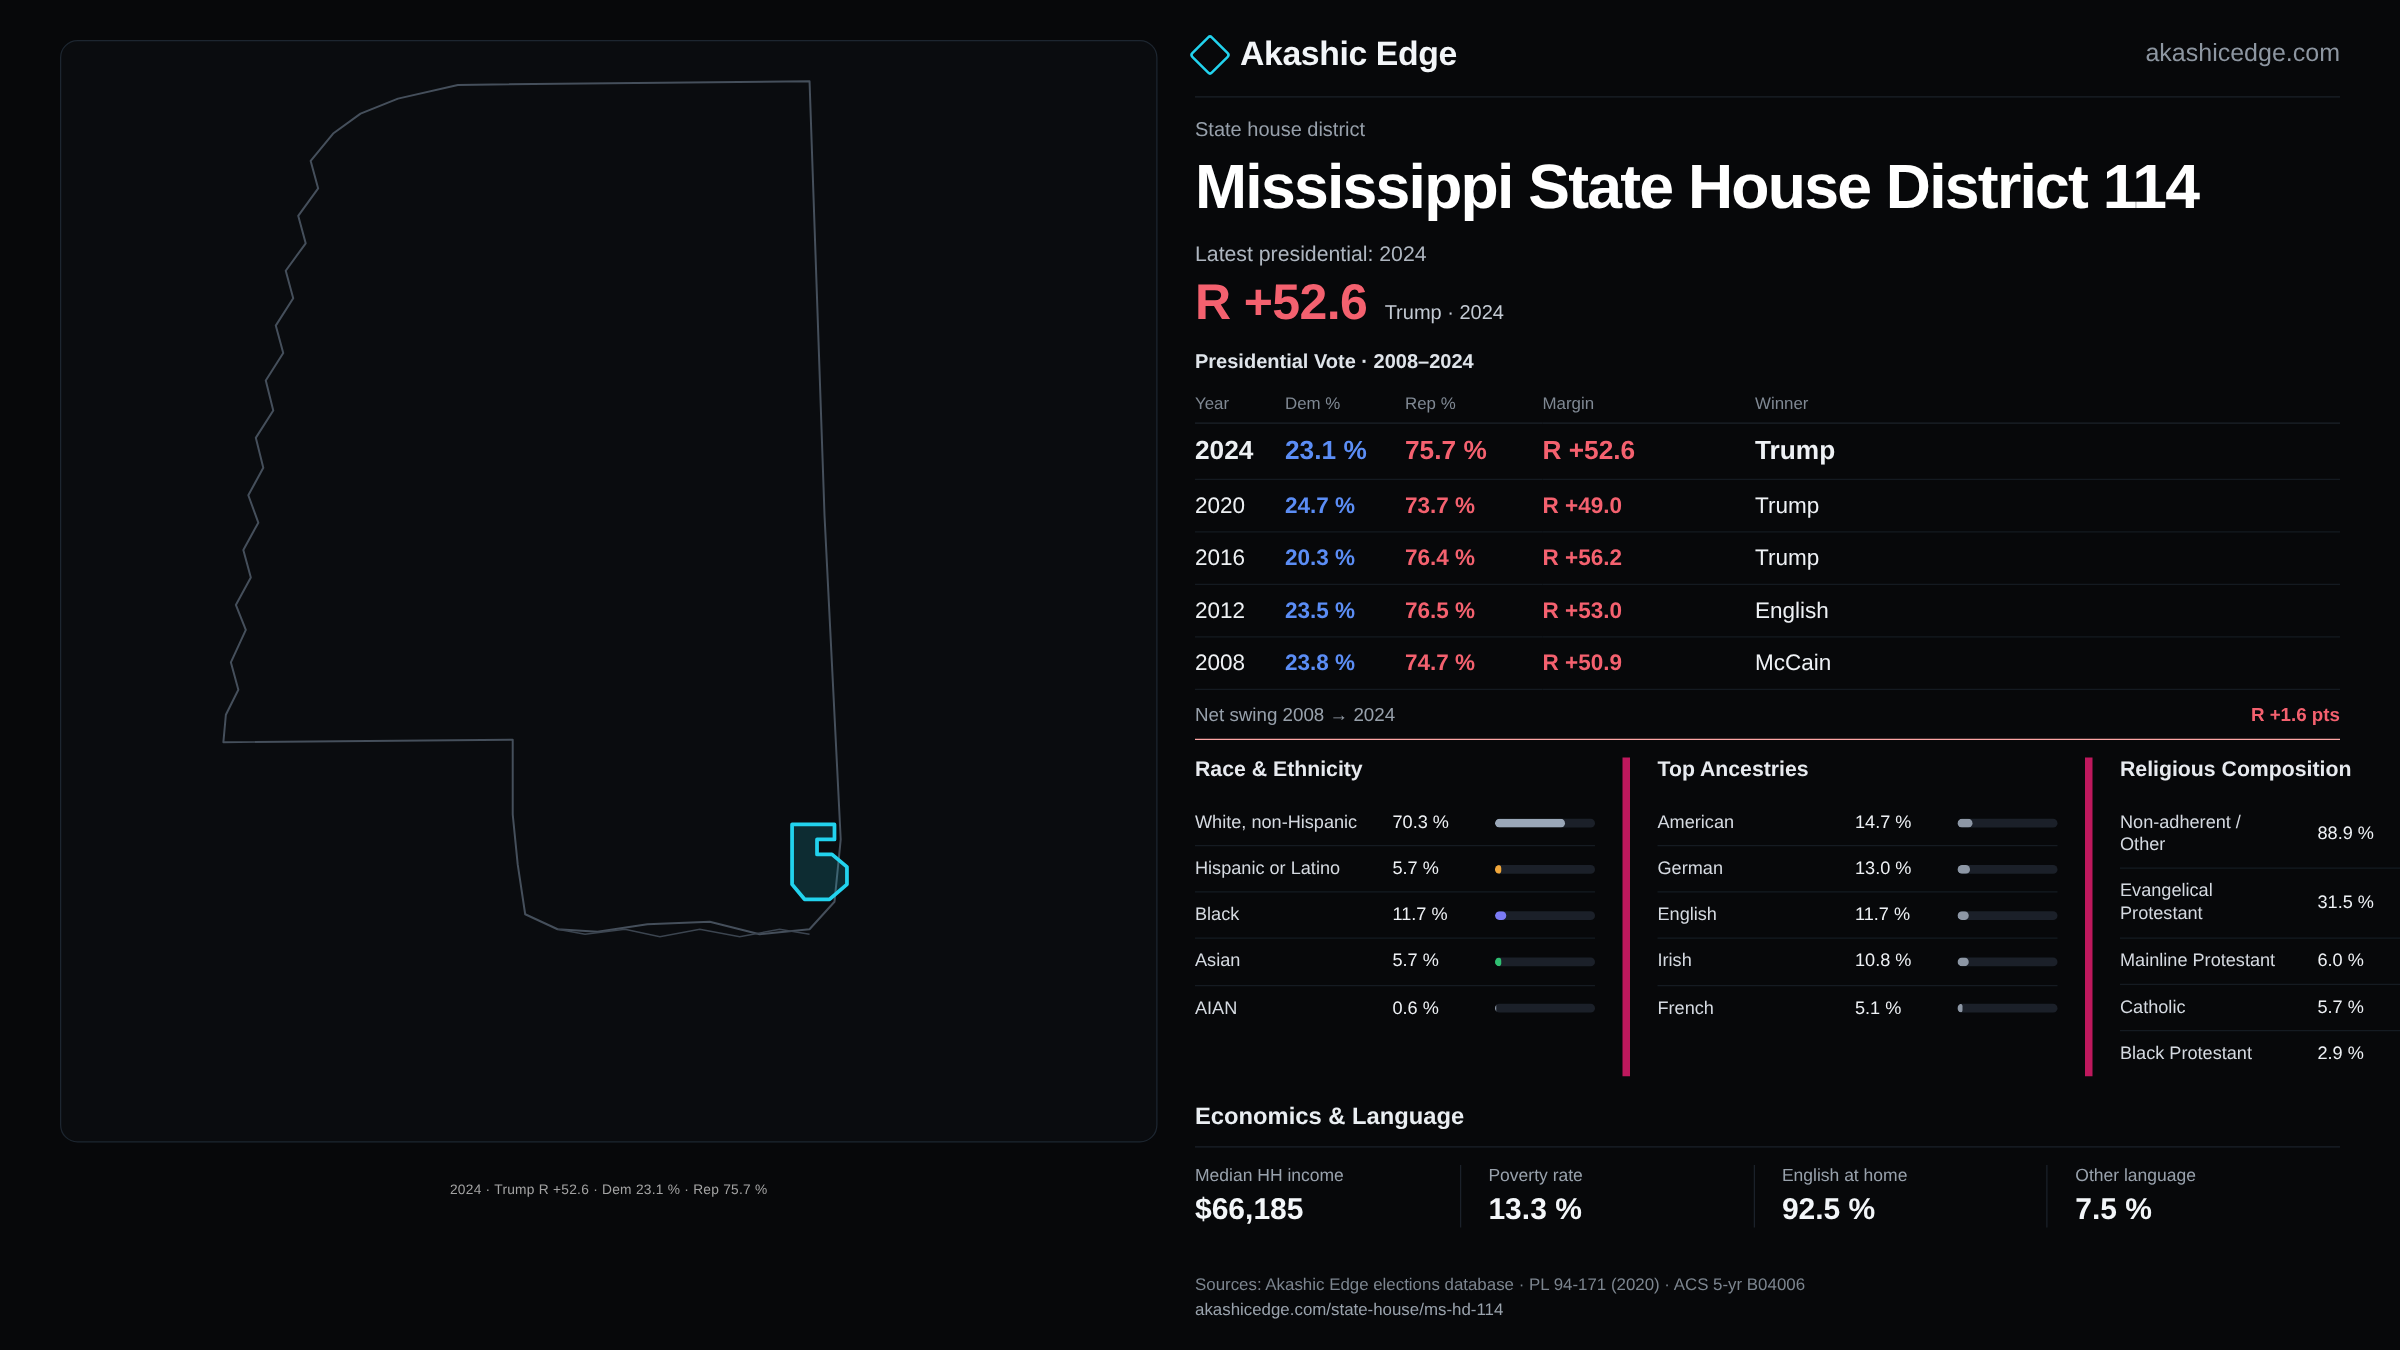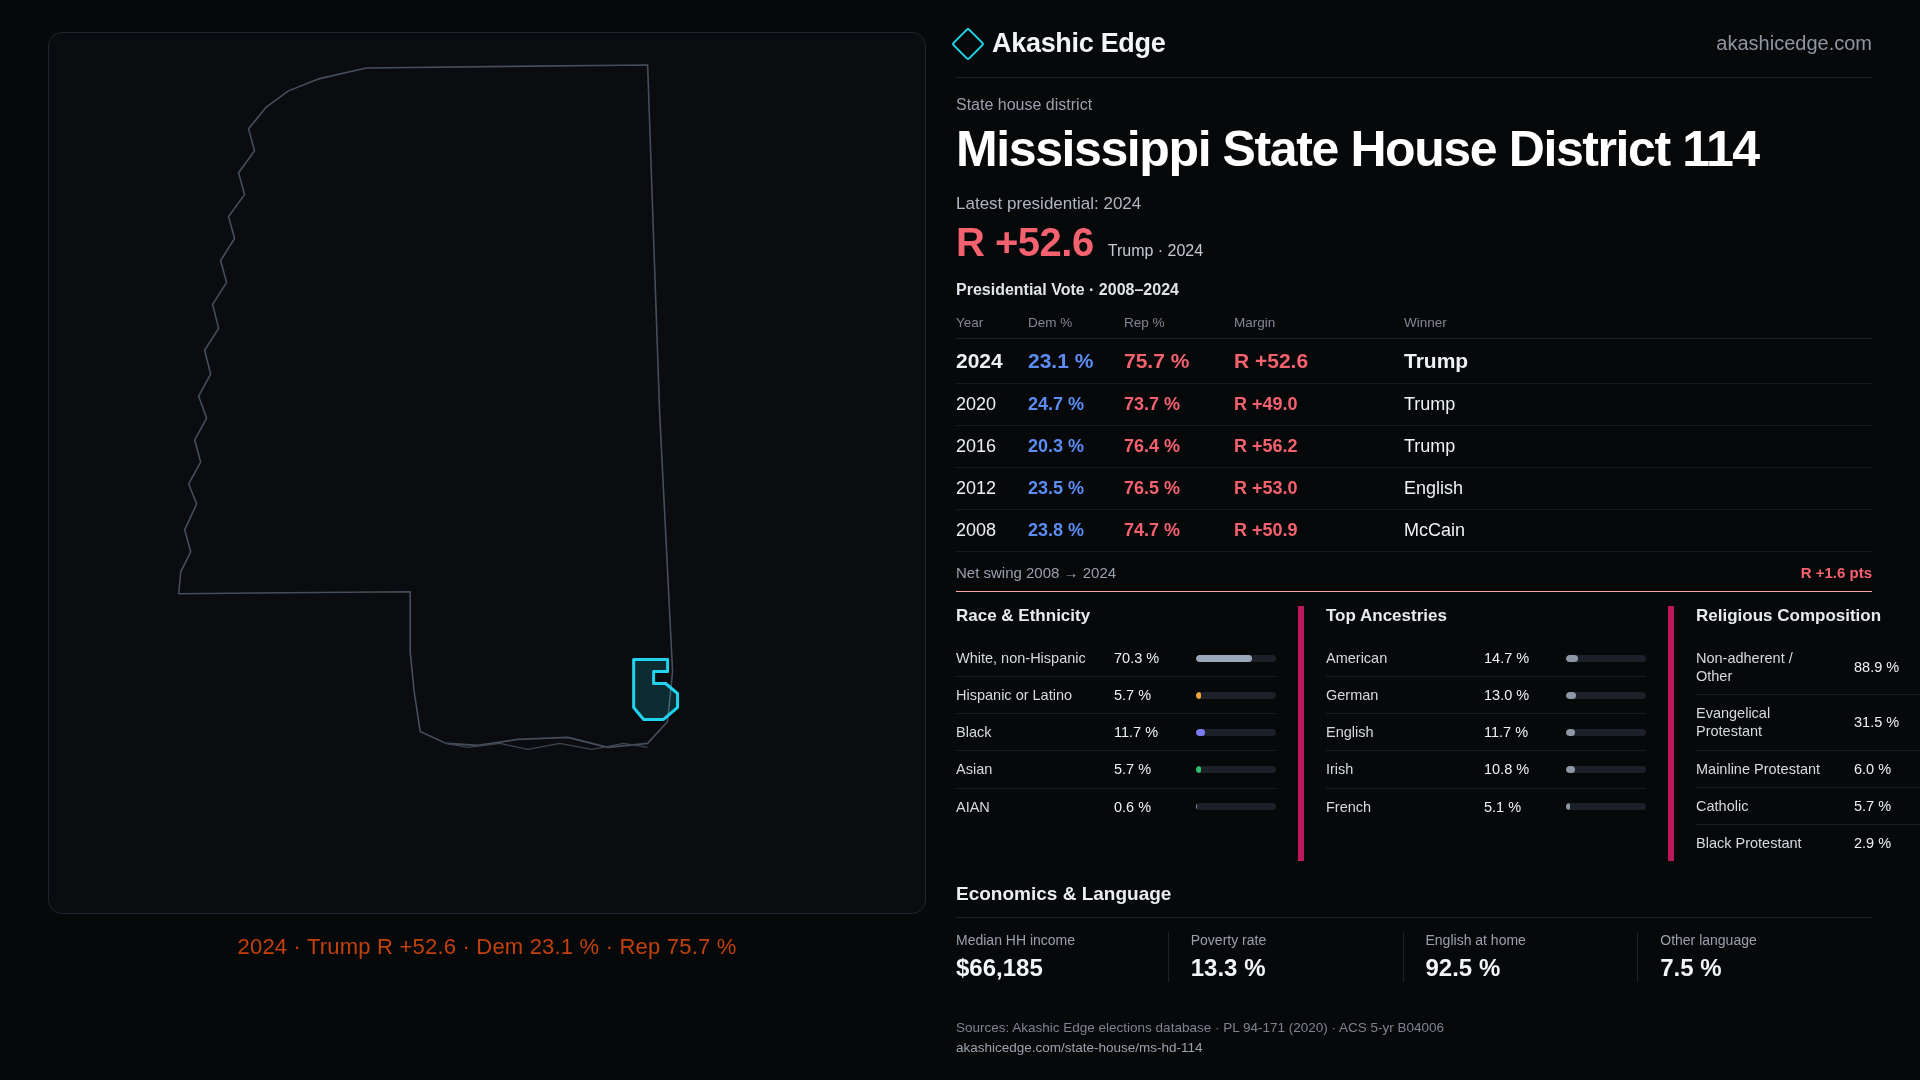--- a/index.html
+++ b/index.html
@@ -27,25 +27,25 @@
     position: relative;
     width: 878px;
     height: 882px;
     border: 1px solid #1d2630;
     border-radius: 14px;
     background: #0a0c0f;
     overflow: hidden;
   }
   .map-frame svg { display: block; width: 100%; height: 100%; }
   .map-caption {
-    margin-top: 20px;
+    margin-top: 32px;
     text-align: center;
     width: 878px;
-    font-size: 22px;
-    color: #c2410c;
+    font-size: 11px;
+    color: #a3a3a3;
     letter-spacing: .2px;
   }
 
   
   .info-panel {
     width: 980px;
     padding: 28px 48px 20px 16px;
     position: relative;
   }
 

